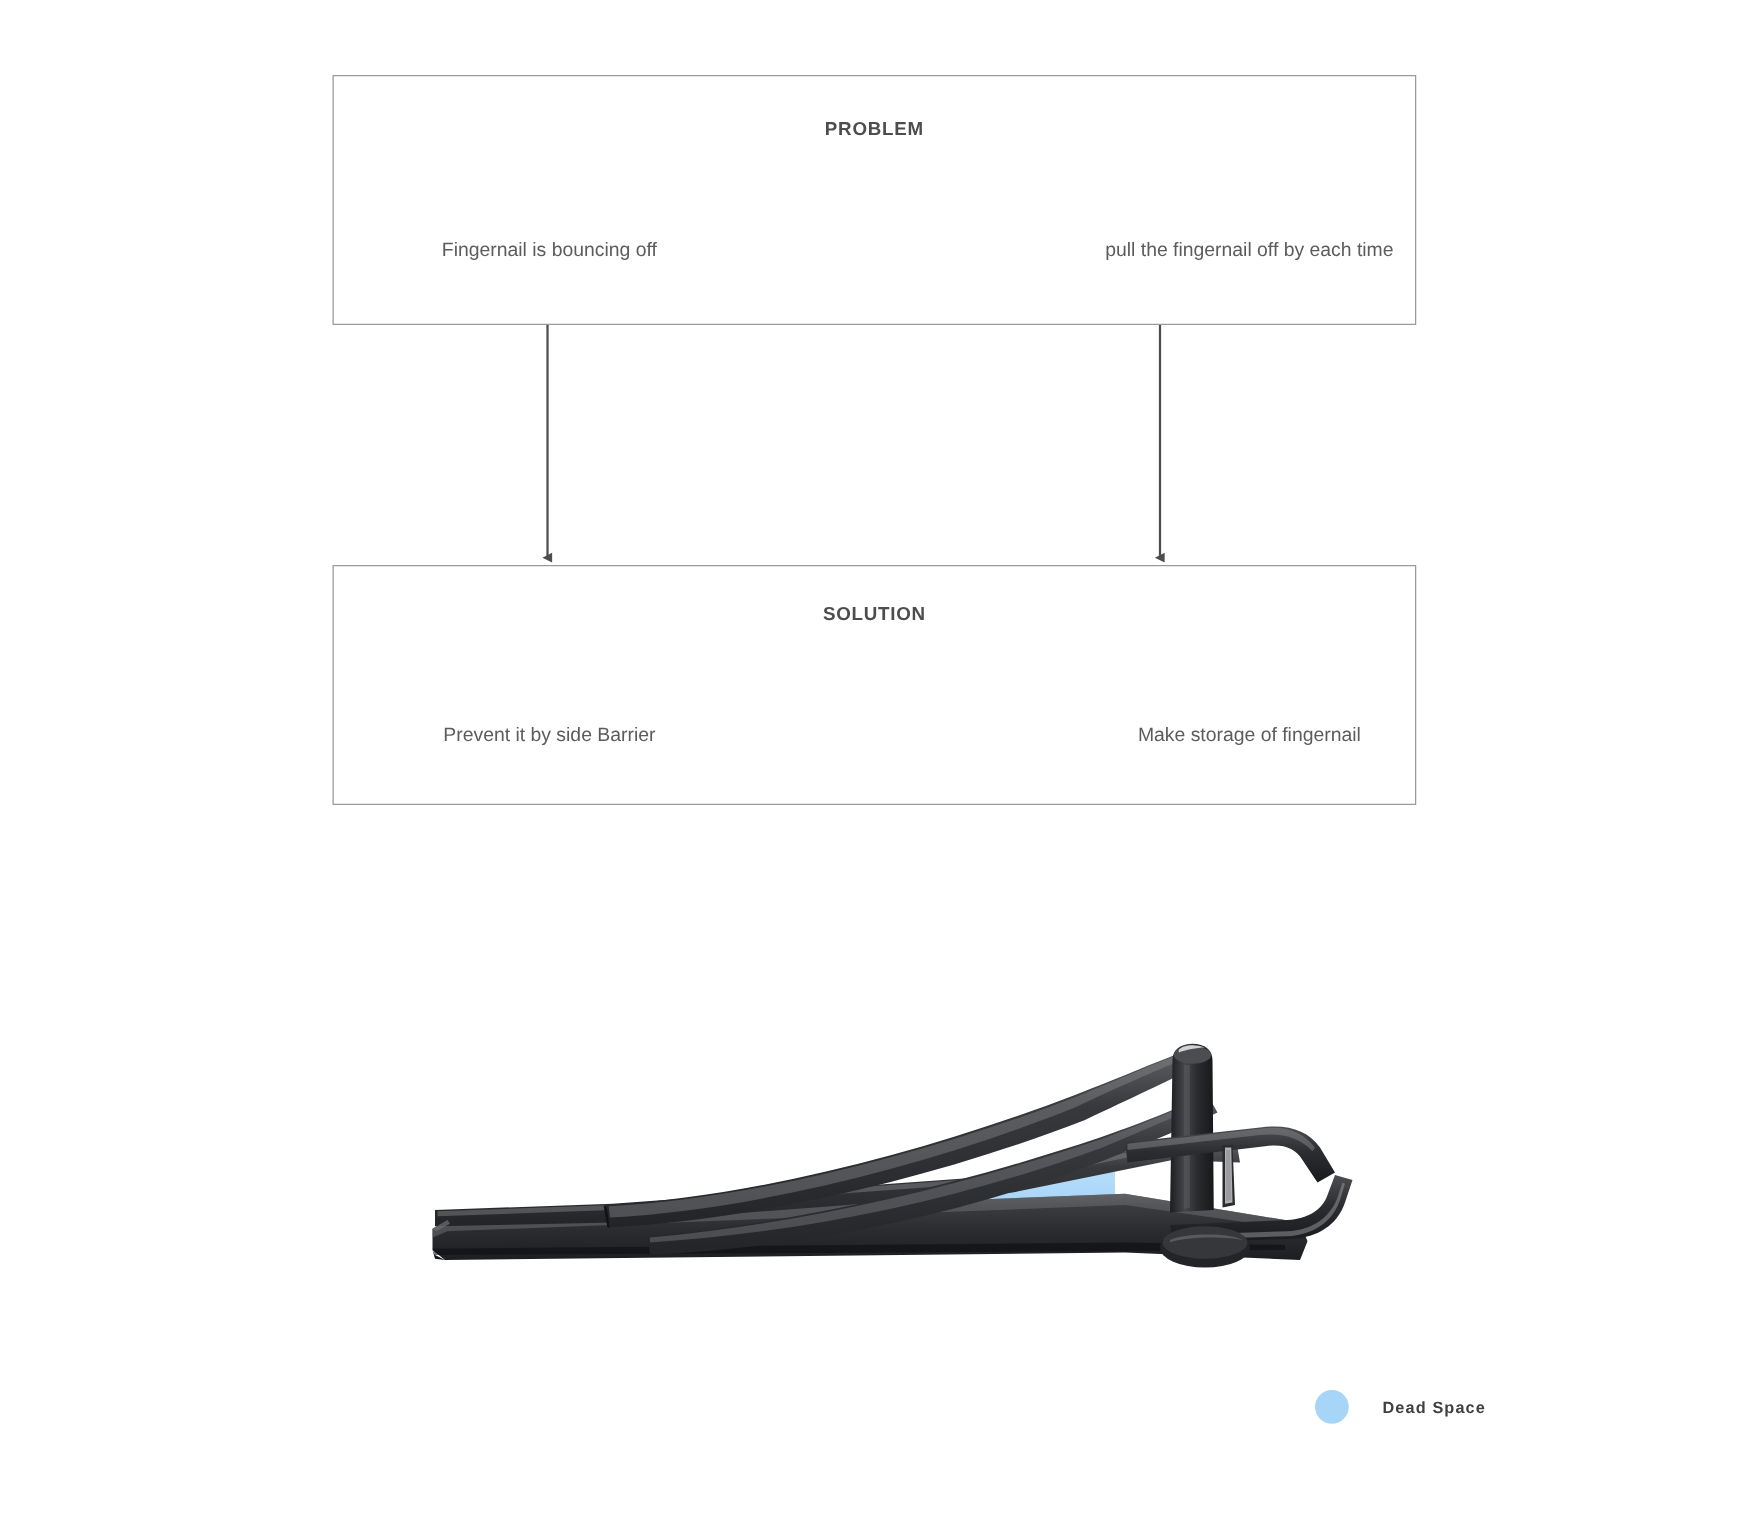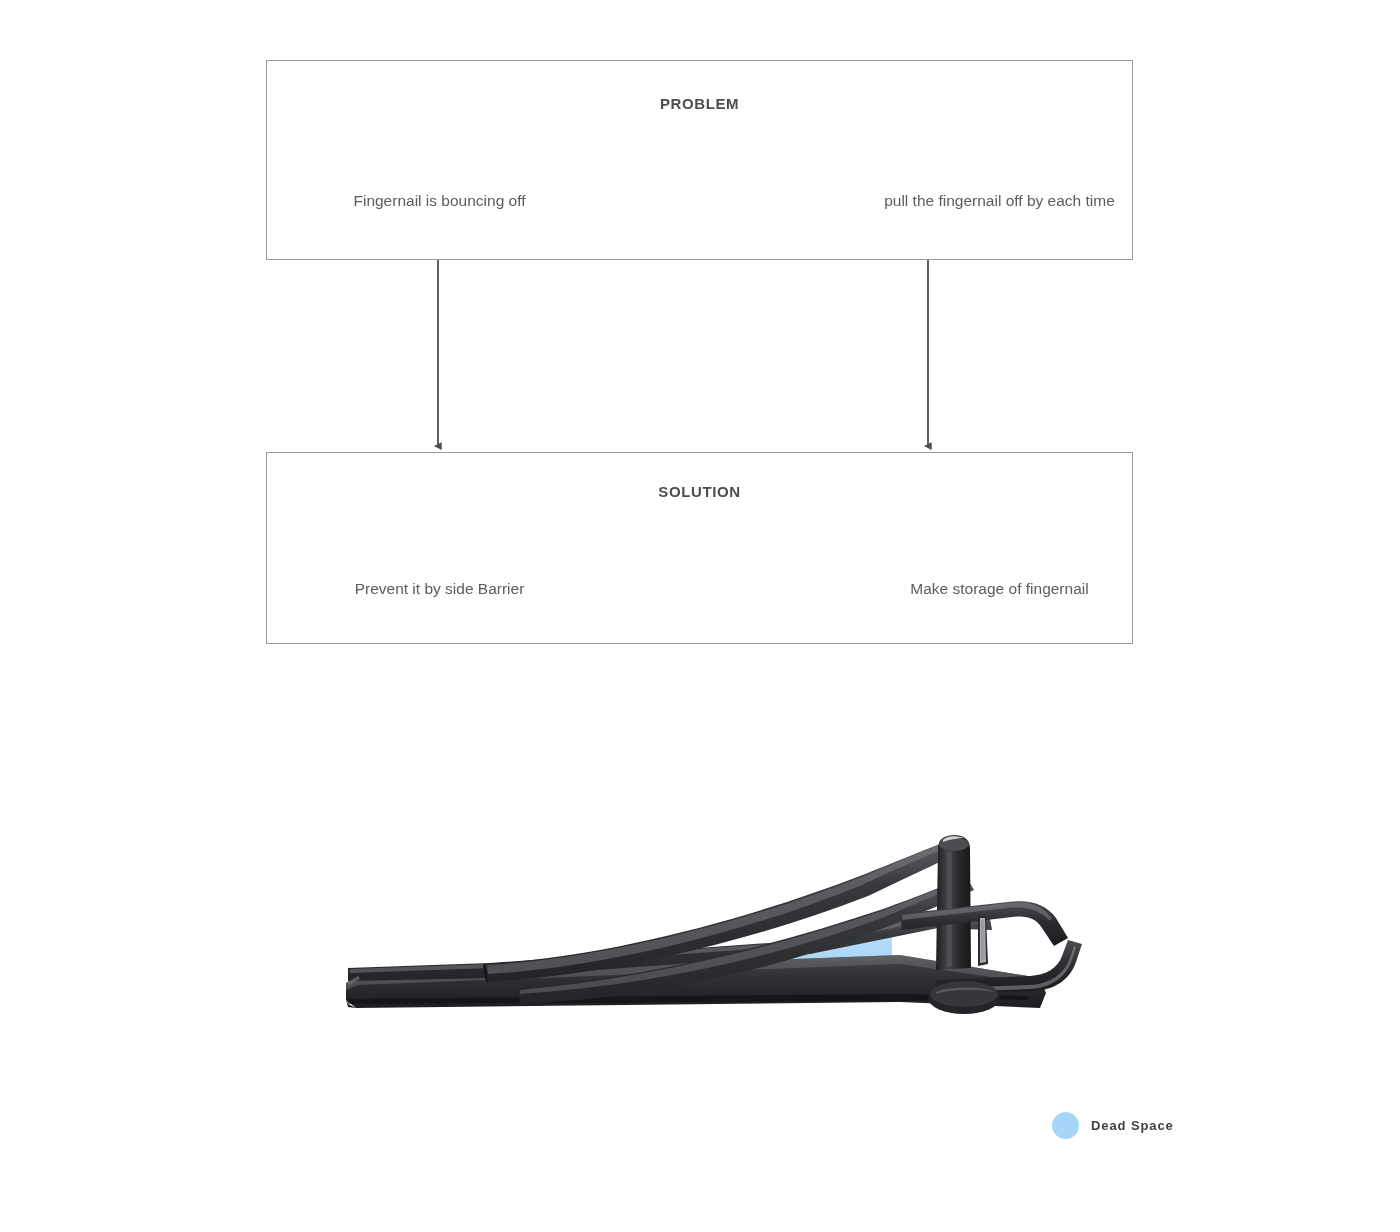--- a/index.html
+++ b/index.html
@@ -85,20 +85,21 @@
     width: 27px;
     height: 27px;
     border-radius: 50%;
     background: #a6d5f7;
   }
   #legend .legend-label {
     font-size: 13px;
     font-weight: bold;
     letter-spacing: 0.9px;
     color: #3f3f3f;
+    margin-left: 15px;
   }
 </style>
 </head>
 <body>
 
 <div class="canvas">
 
   <div class="flow-box" id="problem-box">
     <div class="box-title">PROBLEM</div>
     <div class="box-item item-left">Fingernail is bouncing off</div>

